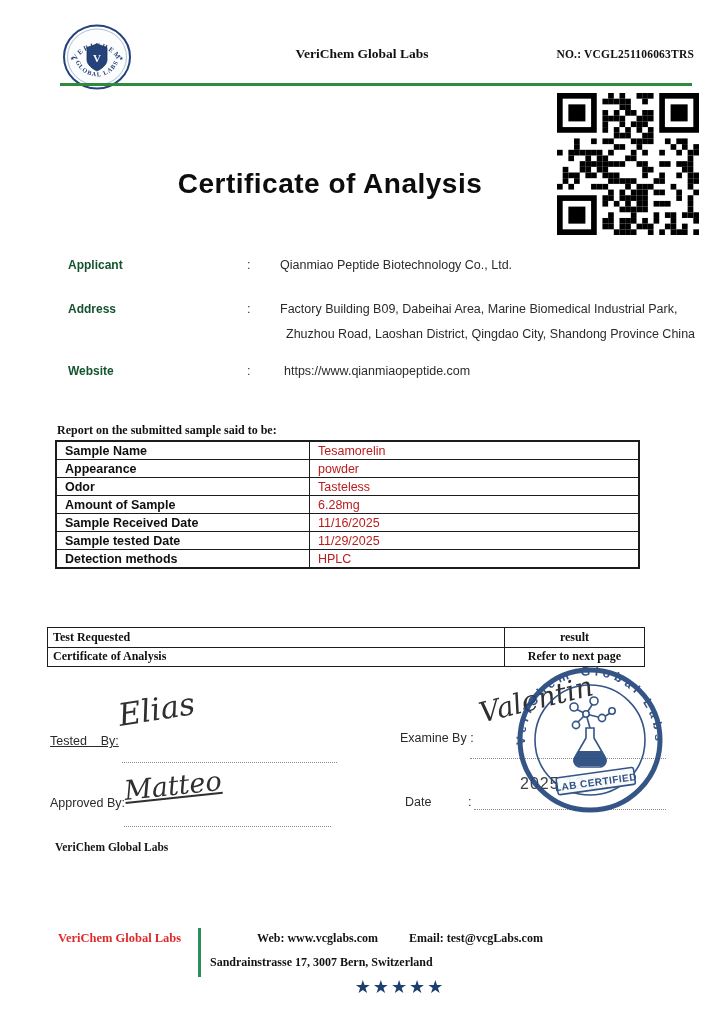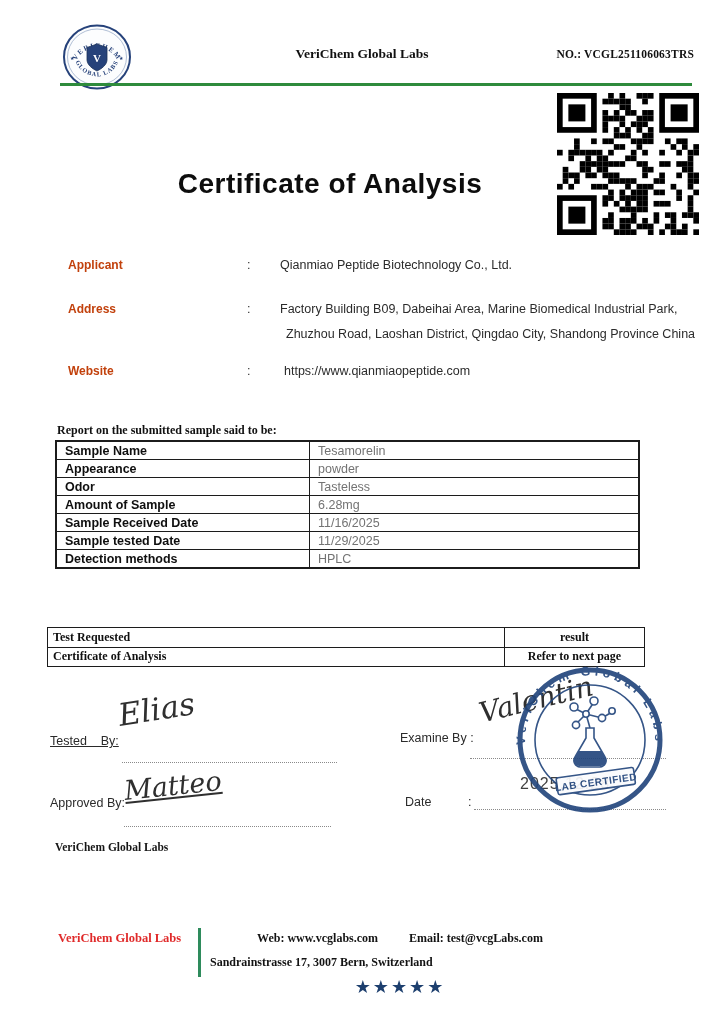--- a/index.html
+++ b/index.html
@@ -8,32 +8,32 @@
   .abs{position:absolute;}
   .serif{font-family:"Liberation Serif",serif;}
   
   .hdr-company{left:0;top:46px;width:724px;text-align:center;font-weight:bold;font-size:13.5px;color:#111;}
   .hdr-no{right:30px;top:48px;font-weight:bold;font-size:11.5px;color:#111;letter-spacing:.2px;}
   .hline{left:60px;top:83px;width:632px;height:3px;background:#2e8b3c;}
   
   .title{left:0;top:168px;width:660px;text-align:center;font-weight:bold;font-size:28px;letter-spacing:.5px;color:#0d0d0d;}
   
   .info-row{display:flex;align-items:flex-start;font-size:12.5px;}
-  .info-label{width:179px;font-weight:bold;font-size:12px;color:#c2410c;}
+  .info-label{width:179px;font-weight:bold;font-size:12px;color:#14532d;}
   .info-colon{width:33px;color:#333;}
   .info-val{color:#2b2b2b;}
   .info-val div{margin-bottom:11px;}
   
   .rpt{left:57px;top:423px;font-family:"Liberation Serif",serif;font-weight:bold;font-size:12px;color:#111;}
   
   table{border-collapse:collapse;}
   .t1{left:55px;top:440px;width:585px;}
   .t1 td{border:1px solid #1c1c1c;height:17px;padding:0 0 0 8px;font-size:12.5px;vertical-align:middle;}
   .t1 td.lbl{width:244px;font-weight:bold;color:#0f0f0f;}
-  .t1 td.val{color:#737373;}
+  .t1 td.val{color:#b91c1c;}
   .t1{border:2px solid #1c1c1c;}
   .t2{left:47px;top:627px;width:598px;font-family:"Liberation Serif",serif;}
   .t2 td{border:1px solid #1c1c1c;height:16.5px;font-weight:bold;font-size:12px;color:#0f0f0f;}
   .t2 td.lbl{width:450px;padding-left:5px;}
   .t2 td.val{text-align:center;}
   
   .sig-label{font-size:12.5px;color:#2a2a2a;white-space:pre;}
   .script{font-family:"DejaVu Serif",serif;font-style:italic;color:#2f2f2f;}
   .dotline{border-bottom:1.5px dotted #8a8a8a;height:1px;}
   .date-val{font-size:16px;color:#414141;letter-spacing:1px;}

